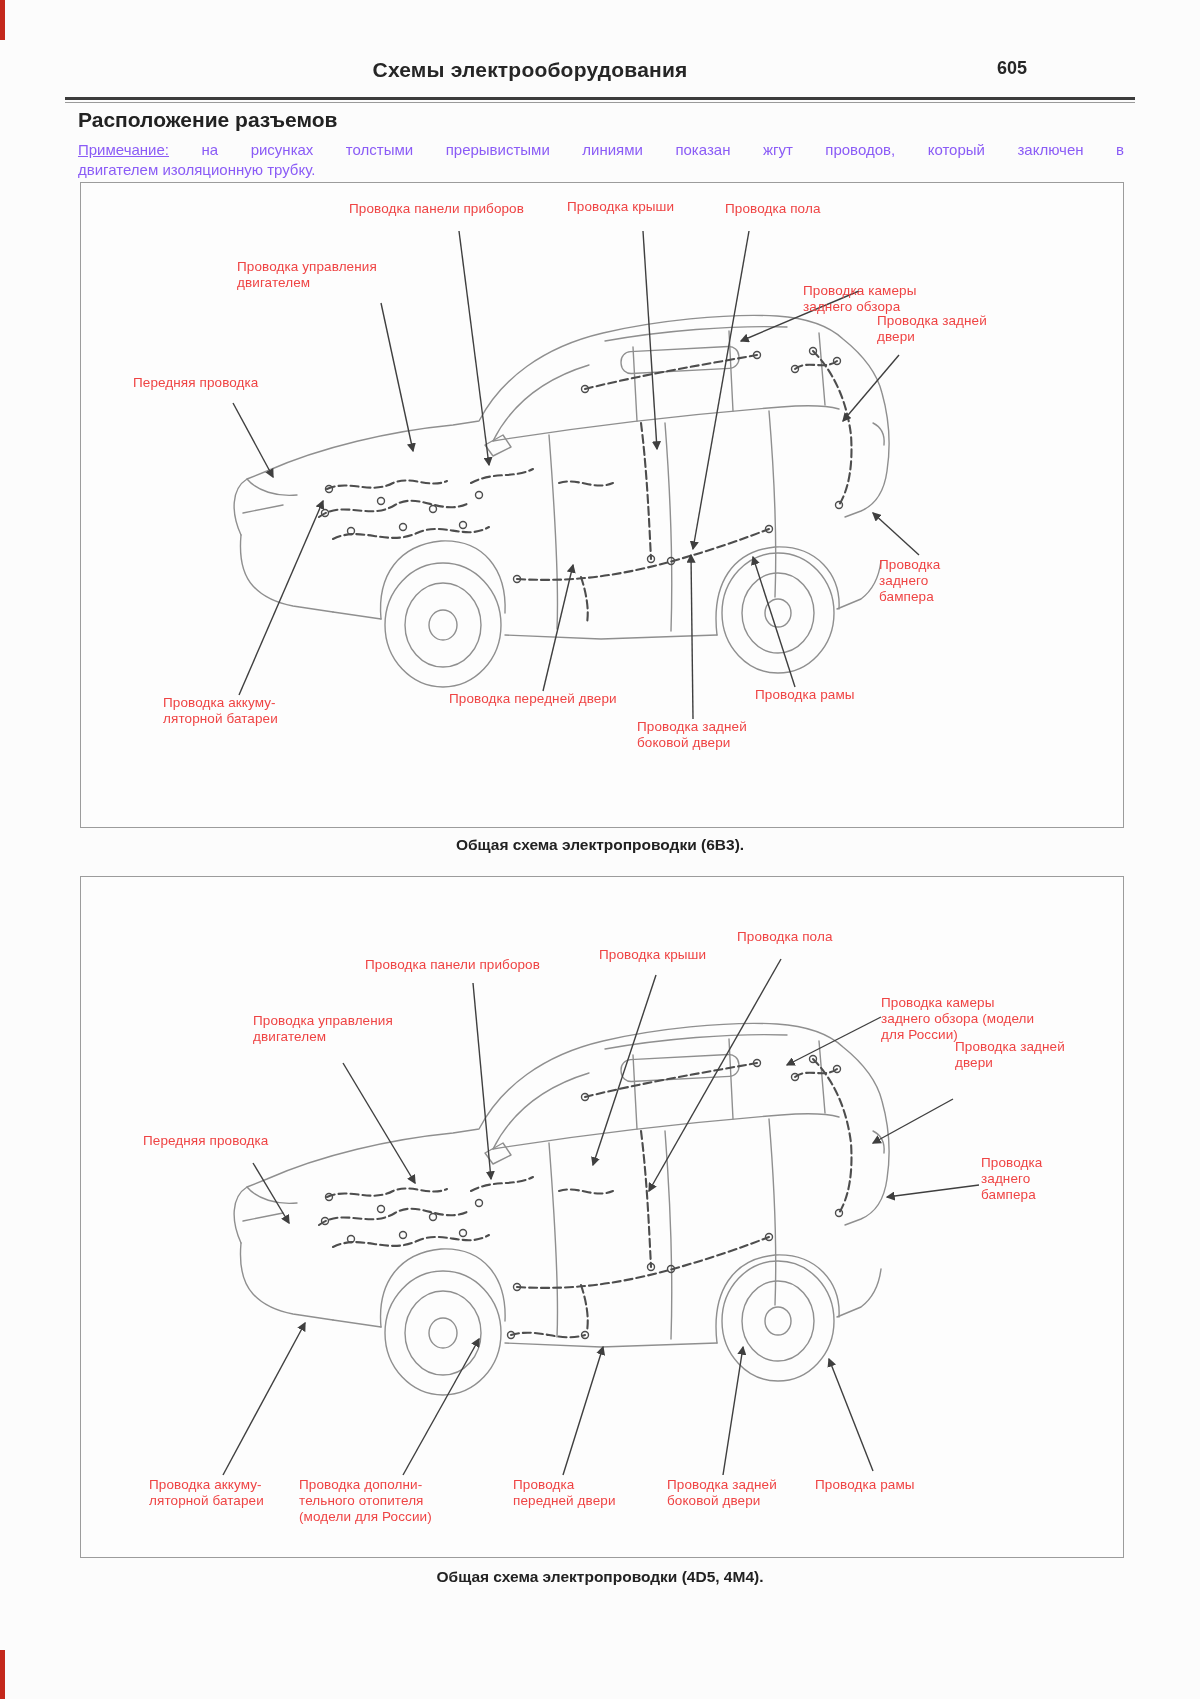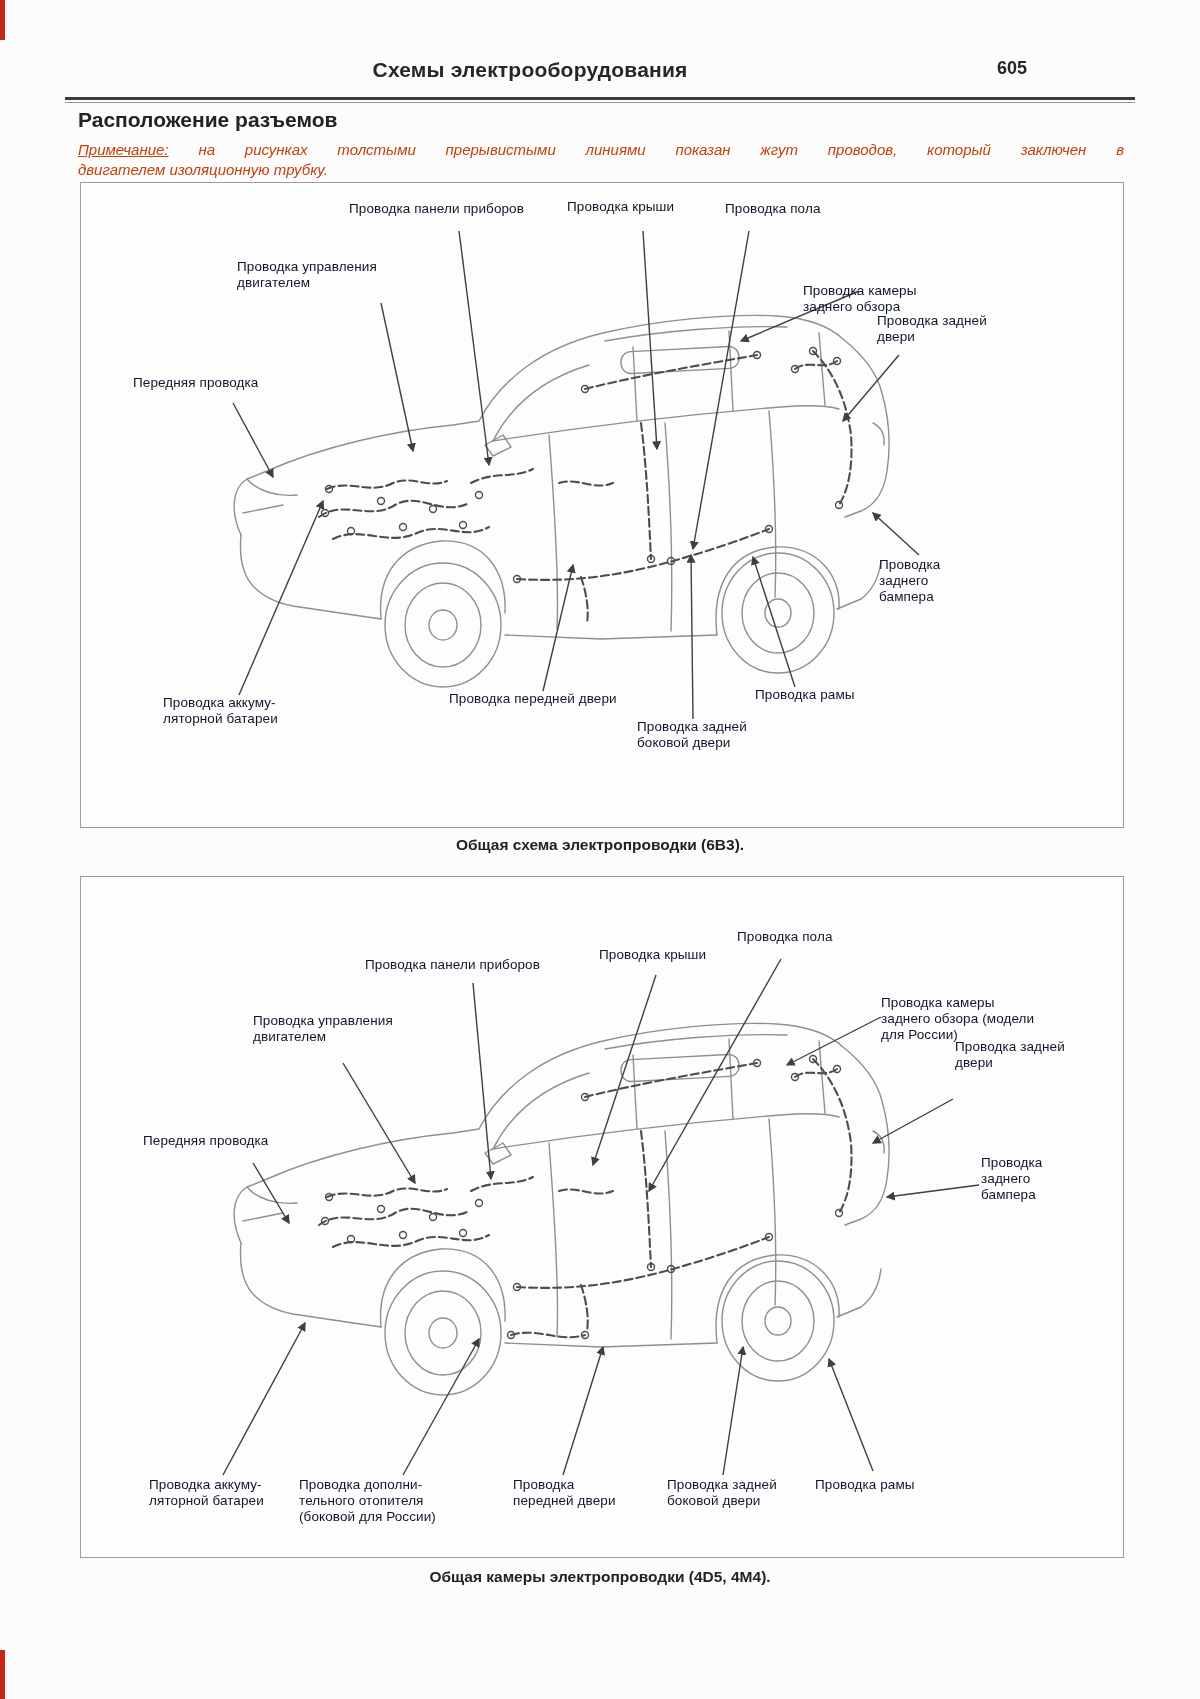--- a/index.html
+++ b/index.html
@@ -20,34 +20,34 @@
   }
   .page-number{position:absolute;right:108px;top:0;font-size:18px;font-weight:bold;color:#262626;}
   .rule-thick{position:absolute;left:65px;top:97px;width:1070px;height:3px;background:#3c3c3c;}
   .rule-thin{position:absolute;left:65px;top:102px;width:1070px;height:1px;background:#9a9a9a;}
 
   .section-title{
     position:absolute;left:78px;top:108px;
     font-size:21px;font-weight:bold;color:#222;
   }
   .note{position:absolute;left:78px;top:140px;width:1046px;
-    font-size:15px;font-style:italic;color:#c2410c;line-height:1.3;}
+    font-size:15px;color:#8b5cf6;line-height:1.3;}
   .note-line1{text-align:justify;text-align-last:justify;word-spacing:.25em;}
   .note-label{text-decoration:underline;}
 
   .diagram{
     position:absolute;left:80px;width:1044px;
     border:1.5px solid #9c9c9c;background:#fdfdfd;box-sizing:border-box;
   }
   #diagram1{top:182px;height:646px;}
   #diagram2{top:876px;height:682px;}
   .diagram svg{position:absolute;left:0;top:0;}
 
   .dlabel{
-    position:absolute;font-size:13.5px;line-height:1.18;color:#0f172a;
+    position:absolute;font-size:13.5px;line-height:1.18;color:#ef4444;
     letter-spacing:.1px;
   }
   .caption{
     position:absolute;left:65px;width:1070px;text-align:center;
     font-size:15.5px;font-weight:bold;color:#222;
   }
   #caption1{top:836px;}
   #caption2{top:1568px;}
 
   .car-line{stroke:#8f8f8f;fill:none;stroke-width:1.4;stroke-linecap:round;stroke-linejoin:round;}
@@ -214,19 +214,19 @@
     </svg>
     <div class="dlabel" style="left:284px;top:80px;width:210px;">Проводка панели приборов</div>
     <div class="dlabel" style="left:518px;top:70px;width:120px;">Проводка крыши</div>
     <div class="dlabel" style="left:656px;top:52px;width:110px;">Проводка пола</div>
     <div class="dlabel" style="left:800px;top:74px;width:165px;margin-top:44px;">Проводка камеры заднего обзора (модели для России)</div>
     <div class="dlabel" style="left:172px;top:136px;width:170px;">Проводка управления двигателем</div>
     <div class="dlabel" style="left:874px;top:162px;width:110px;">Проводка задней двери</div>
     <div class="dlabel" style="left:62px;top:256px;width:150px;">Передняя проводка</div>
     <div class="dlabel" style="left:900px;top:278px;width:90px;">Проводка заднего бампера</div>
     <div class="dlabel" style="left:68px;top:600px;width:140px;">Проводка аккуму-ляторной батареи</div>
-    <div class="dlabel" style="left:218px;top:600px;width:160px;">Проводка дополни-тельного отопителя (боковой для России)</div>
+    <div class="dlabel" style="left:218px;top:600px;width:160px;">Проводка дополни-тельного отопителя (модели для России)</div>
     <div class="dlabel" style="left:432px;top:600px;width:120px;">Проводка передней двери</div>
     <div class="dlabel" style="left:586px;top:600px;width:135px;">Проводка задней боковой двери</div>
     <div class="dlabel" style="left:734px;top:600px;width:120px;">Проводка рамы</div>
   </div>
-  <div class="caption" id="caption2">Общая камеры электропроводки (4D5, 4M4).</div>
+  <div class="caption" id="caption2">Общая схема электропроводки (4D5, 4M4).</div>
 </div>
 
 </body></html>

